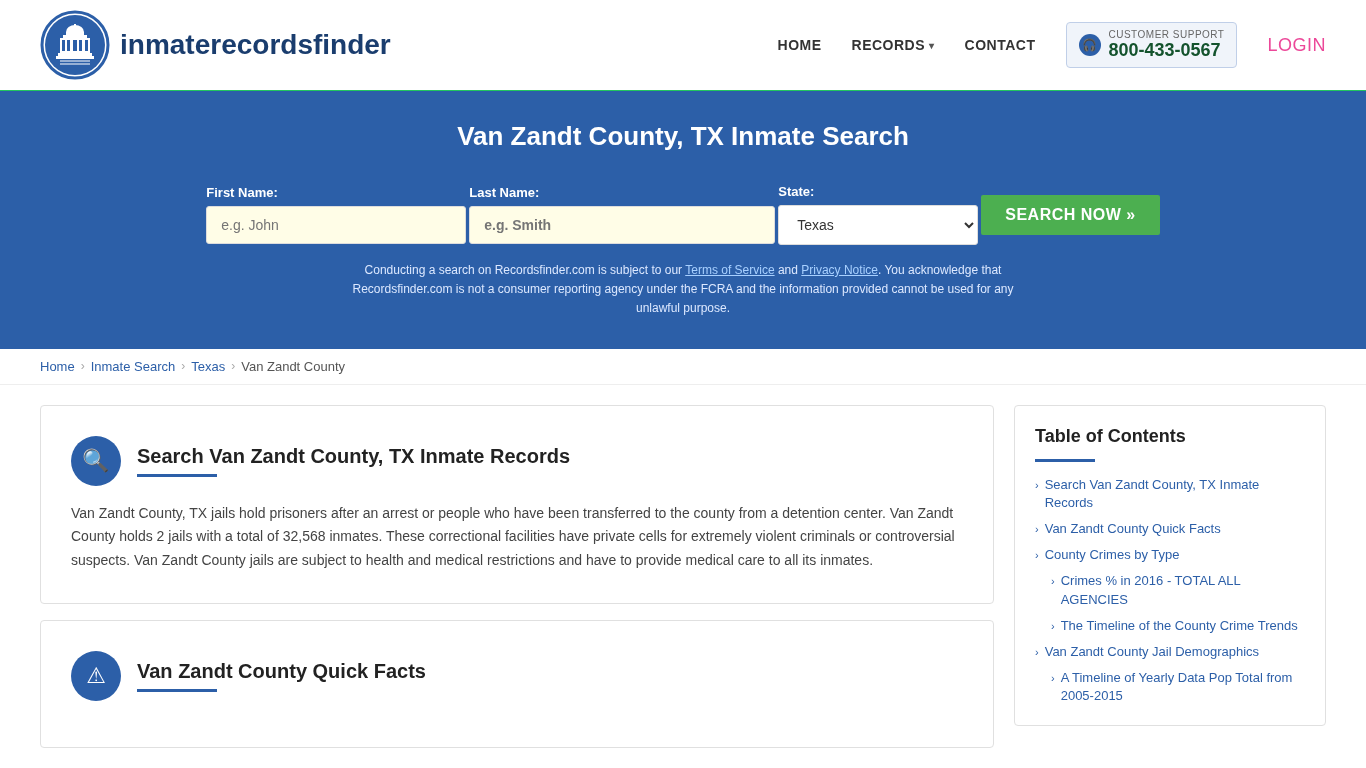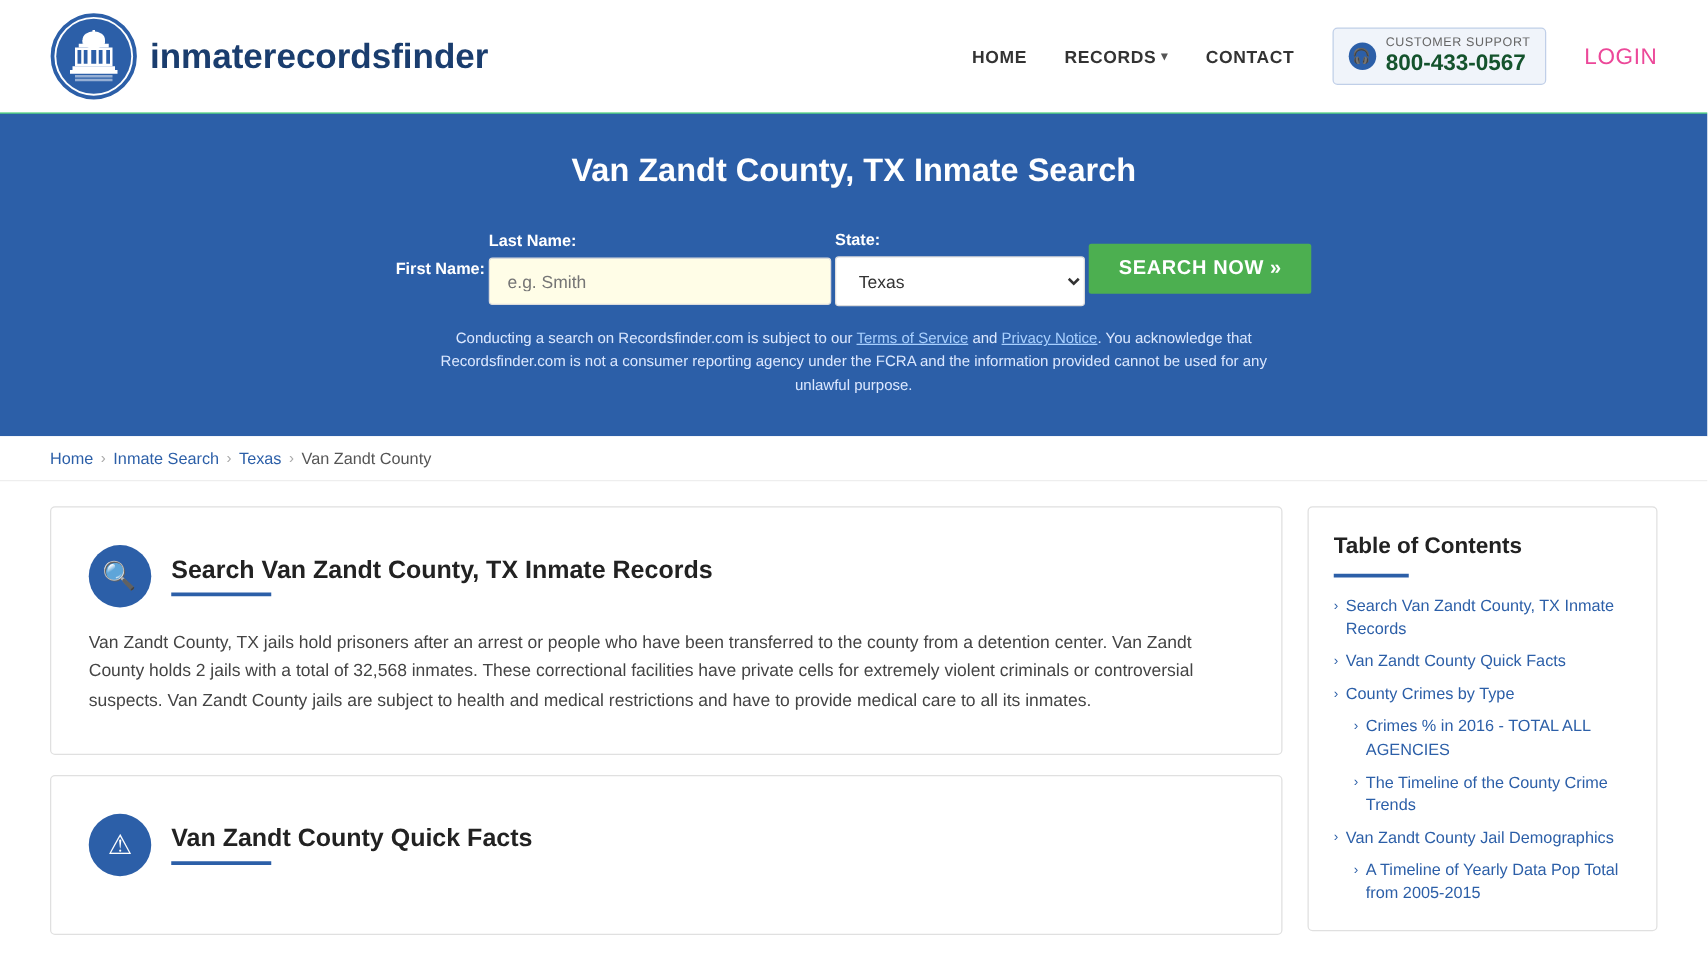--- a/index.html
+++ b/index.html
@@ -125,21 +125,22 @@
     .form-input {
       background: #fffde7;
       border: 1px solid #ddd;
       border-radius: 3px;
       padding: 10px 14px;
       font-size: 14px;
       color: #999;
       width: 260px;
     }
     .form-input-wide {
-      width: 274px;
+      width: 306px;
+      font-weight: bold;
     }
     .state-select {
       background: #fff;
       border: 1px solid #ddd;
       border-radius: 3px;
       padding: 10px 14px;
       font-size: 14px;
       color: #333;
       width: 200px;
       appearance: auto;
@@ -241,21 +242,21 @@
       margin-top: 6px;
     }
     .card-body {
       font-size: 14px;
       line-height: 1.7;
       color: #444;
     }
 
     
     .right-sidebar {
-      width: 280px;
+      width: 312px;
       flex-shrink: 0;
     }
     .toc-card {
       border: 1px solid #e0e0e0;
       border-radius: 4px;
       padding: 20px;
       background: #fff;
     }
     .toc-title {
       font-size: 18px;
@@ -351,20 +352,21 @@
     </div>
     <a class="nav-item login-btn">LOGIN</a>
   </nav>
 </header>
 
 <section class="hero">
   <h1 class="hero-title">Van Zandt County, TX Inmate Search</h1>
   <div class="search-form">
     <div class="form-group">
       <label class="form-label">First Name:</label>
+      <input class="form-input" type="text" placeholder="e.g. John" style="">
     </div>
     <div class="form-group">
       <label class="form-label">Last Name:</label>
       <input class="form-input form-input-wide" type="text" placeholder="e.g. Smith" style="">
     </div>
     <div class="form-group">
       <label class="form-label">State:</label>
       <select class="state-select">
         <option>Texas</option>
         <option>Alabama</option>

